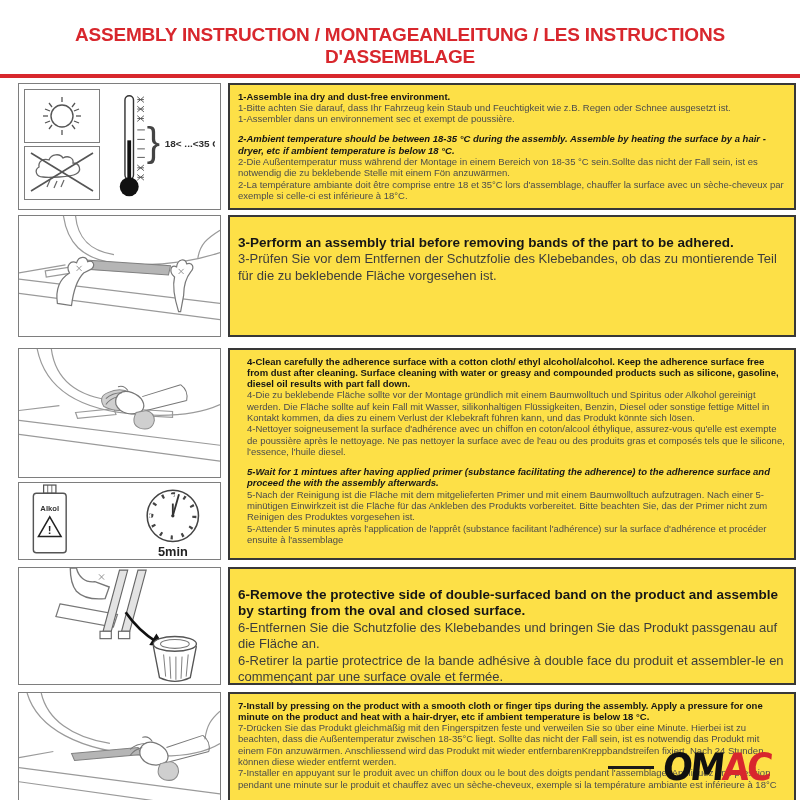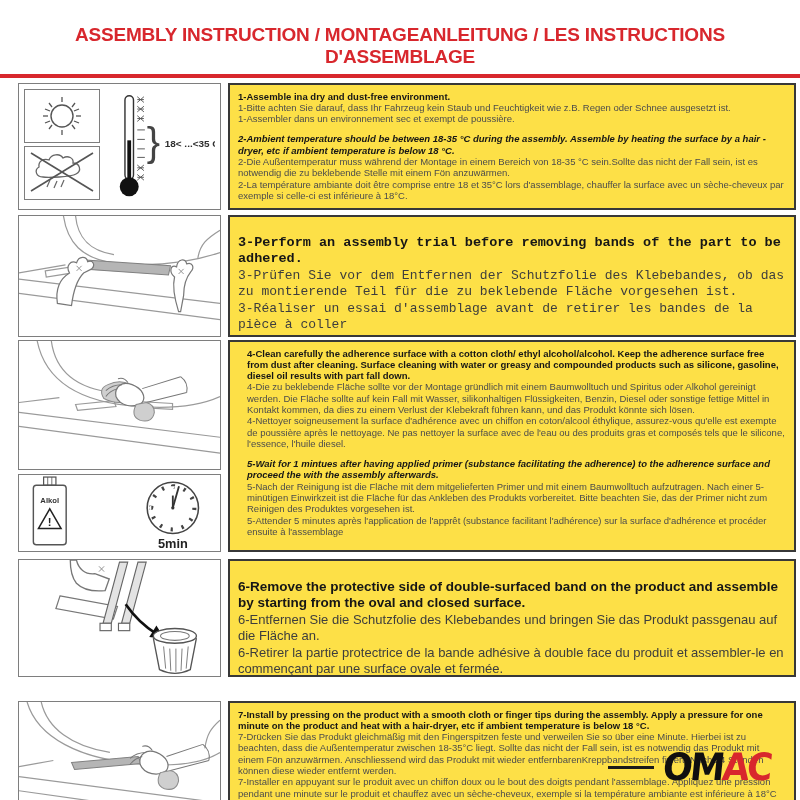--- a/index.html
+++ b/index.html
@@ -9,21 +9,21 @@
   }
   
   .title{
     text-align:center;color:#d8272d;font-weight:bold;font-size:19px;line-height:22px;
     padding-top:24px;letter-spacing:-0.2px;
   }
   .rule{height:3.5px;background:#d8272d;margin-top:6px;}
   
   .rows{margin-top:5px;}
   .row{display:flex;margin:0 4px 0 18px;gap:7px;}
-  .m5{margin-bottom:5px;} .m3{margin-bottom:3px;font-family:Liberation Mono, monospace;} .m7{margin-bottom:7px;} .m12{margin-bottom:24px;}
+  .m5{margin-bottom:5px;} .m3{margin-bottom:11px;} .m7{margin-bottom:7px;} .m12{margin-bottom:7px;}
   .cell-left{width:203px;flex:none;display:flex;flex-direction:column;gap:4px;}
   .art{border:1.5px solid #7e7e7e;background:#fff;box-sizing:border-box;overflow:hidden;}
   .art svg{display:block;width:100%;height:100%;}
   .text-cell{
     flex:1;border:2px solid #383838;background:#fde047;box-sizing:border-box;
     padding:6px 8px 4px 8px;overflow:hidden;
   }
   .h127{height:127px;} .h122{height:122px;} .h212{height:212px;padding-left:17px;} .h118{height:118px;} .h121{height:121px;}
   .h130{height:130px;} .h78{height:78px;text-align:right;}
   .pt18{padding-top:18px;}
@@ -163,21 +163,20 @@
                 <line x1="62" y1="49" x2="57" y2="54"></line>
               <line x1="158" y1="52" x2="163" y2="57"></line>
                 <line x1="163" y1="52" x2="158" y2="57"></line>
             </g>
           </svg>
         </div>
       </div>
       <div class="text-cell h122 pt18">
         <p class="t-l en">3-Perform an assembly trial before removing bands of the part to be adhered.</p>
         <p class="t-l">3-Prüfen Sie vor dem Entfernen der Schutzfolie des Klebebandes, ob das zu montierende Teil für die zu beklebende Fläche vorgesehen ist.</p>
-        <p class="t-l">3-Réaliser un essai d'assemblage avant de retirer les bandes de la pièce à coller</p>
       </div>
     </div>
 
     <div class="row m7">
       <div class="cell-left">
         <div class="art h130">
           <svg viewBox="0 0 199 129" preserveAspectRatio="none">
             <g fill="none" stroke="#9a9a9a" stroke-width="1.2">
               <path d="M18,0 C26,40 58,62 118,66 C158,69 184,63 199,56"></path>
               <path d="M32,0 C36,30 56,48 94,52"></path>

